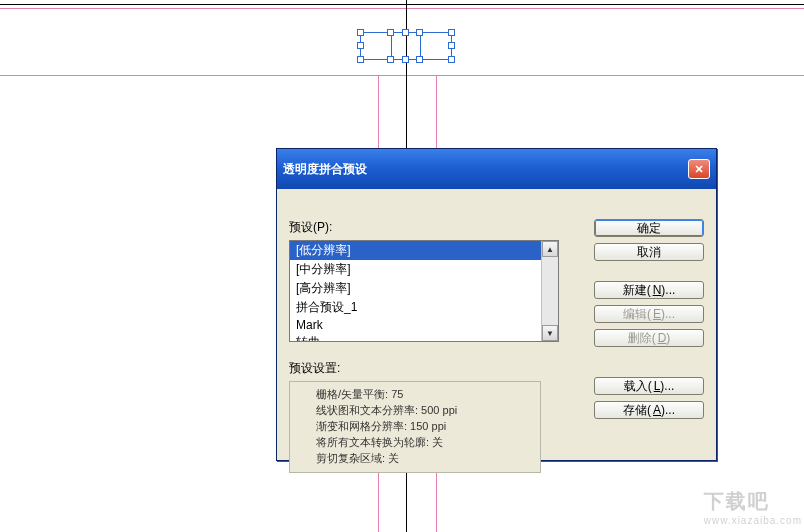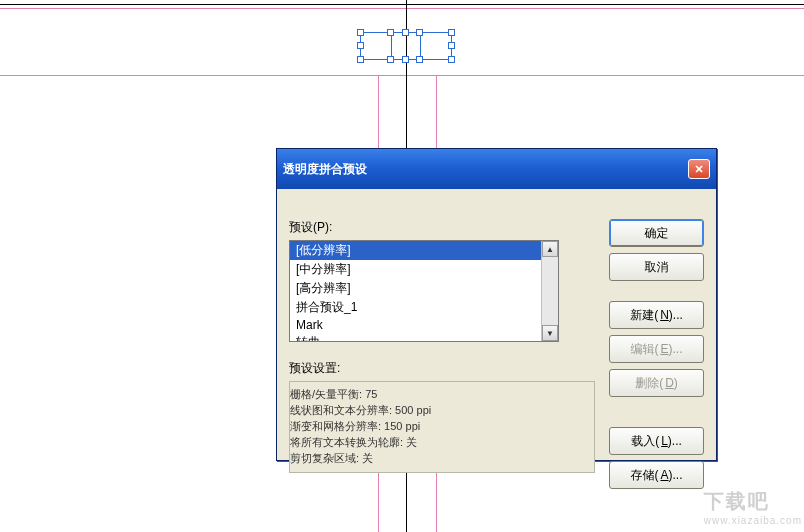--- a/index.html
+++ b/index.html
@@ -105,21 +105,21 @@
     height: 16px;
     background: linear-gradient(#f6f6f6,#d8d8d8);
     border: 1px solid #9b9b9b;
     box-sizing: border-box;
     display: flex; align-items:center; justify-content:center;
     font-size: 8px; color:#333;
   }
   .sb-track { flex:1; background: #e8e8e8; }
 
   .winbtn {
-    height: 28px;
+    height: 18px;
     background: linear-gradient(#fdfdfd,#e7e7e0);
     border: 1px solid #7e7e6f;
     border-radius: 3px;
     box-sizing: border-box;
     font-size: 12px;
     display: flex; align-items: center; justify-content: center;
     padding: 0 4px;
     cursor: pointer;
     color: #000;
   }
@@ -131,23 +131,23 @@
     cursor: default;
   }
   .winbtn .accel { text-decoration: underline; margin-left:2px; }
 
   .group {
     margin-top: 18px;
   }
   .settings-box {
     border: 1px solid #b8b8aa;
     background: #ece9d8;
-    width: 306px;
-    box-sizing: border-box;
-    padding: 4px 8px 6px 0;
+    width: 252px;
+    box-sizing: border-box;
+    padding: 4px 8px 6px 26px;
     line-height: 16px;
     color: #333;
     font-size: 11px;
   }
 
   .watermark {
     position: absolute;
     right: 2px; bottom: 6px;
     color: rgba(120,120,120,0.35);
     font-size: 20px;

